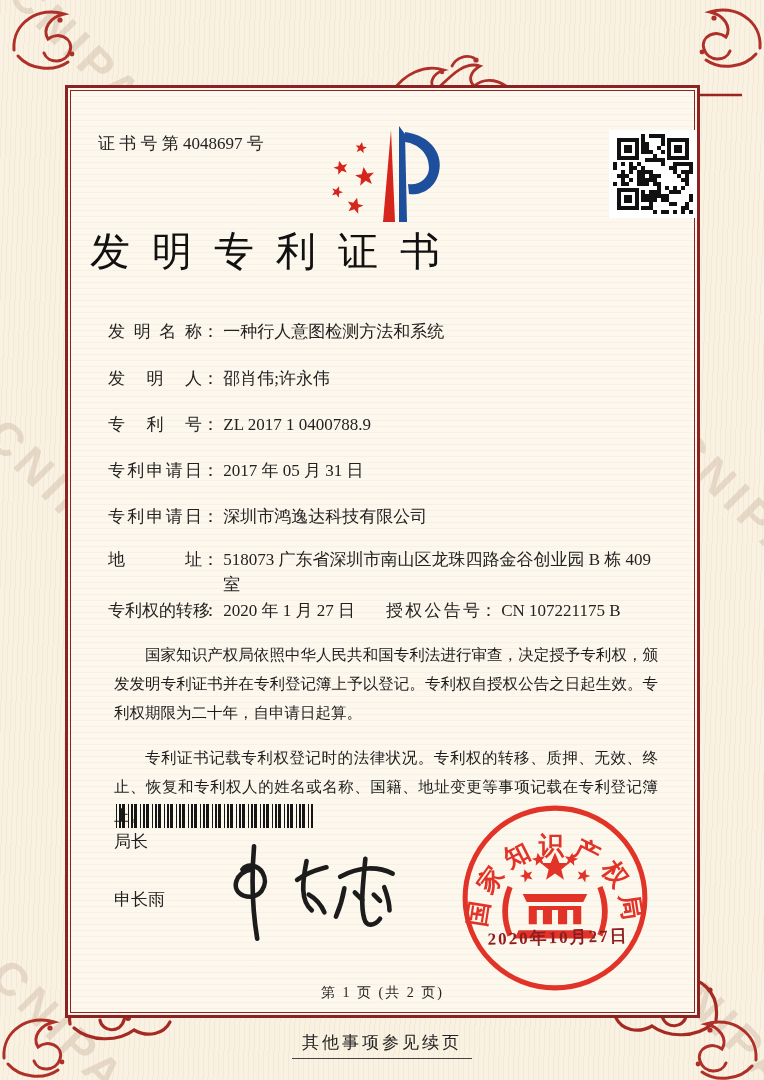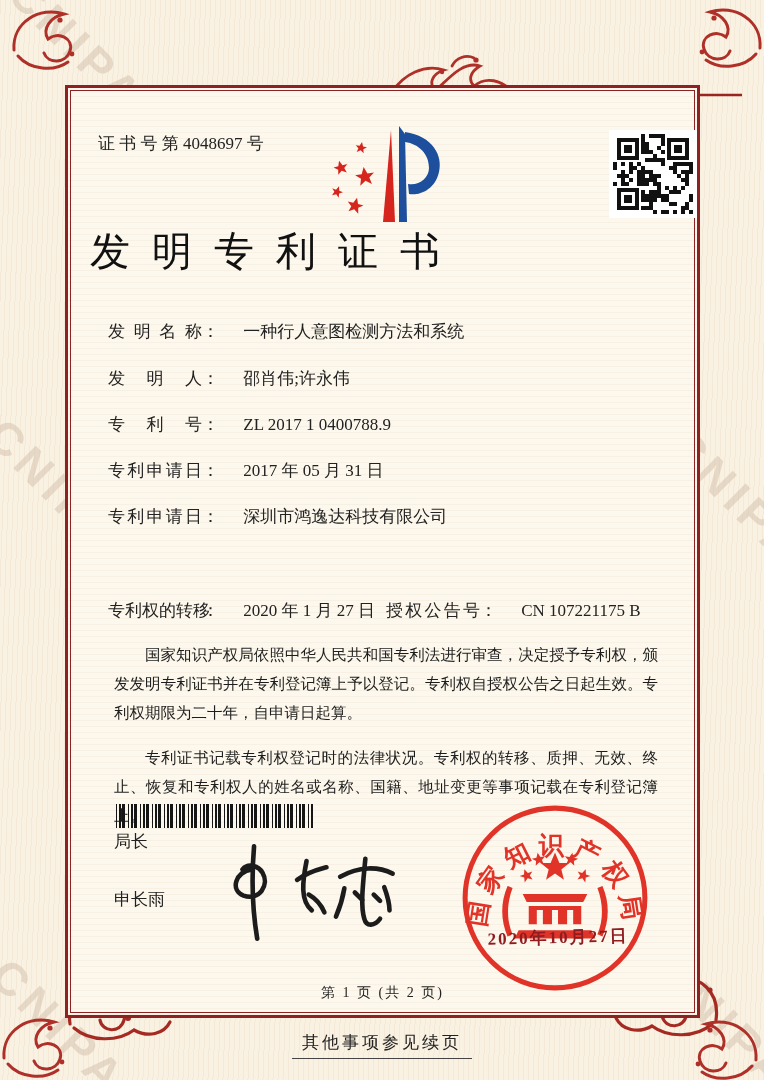--- a/index.html
+++ b/index.html
@@ -28,21 +28,21 @@
   .cert-no{position:absolute;left:30px;top:44px;font-size:17px;white-space:pre;}
   .logo{position:absolute;left:253px;top:34px;}
   .qr{position:absolute;left:541px;top:42px;width:88px;height:88px;background:#fff;padding:0;}
   .title{
     position:absolute;left:0;top:136px;width:100%;text-align:left;
     font-size:40px;letter-spacing:22px;text-indent:22px;font-weight:500;color:#111;
   }
   .frow{position:absolute;left:40px;font-size:17px;line-height:26px;white-space:nowrap;}
   .flabel{display:inline-block;width:94px;text-align:justify;text-align-last:justify;vertical-align:top;}
   .fcolon{vertical-align:top;}
-  .fvalue{display:inline-block;vertical-align:top;margin-left:20px;}
+  .fvalue{display:inline-block;vertical-align:top;margin-left:0;}
   .fvalue.wrap{white-space:normal;width:436px;line-height:25px;}
   .paras{position:absolute;left:30px;top:536px;width:576px;font-size:15.5px;line-height:29px;color:#1d1d1d;text-align:justify;}
   .paras p{margin:16px;text-indent:2em;}
   .barcode{position:absolute;left:46px;top:716px;}
   .officer-title{position:absolute;left:46px;top:742px;font-family:Liberation Serif, serif;font-size:17px;}
   .officer-name{position:absolute;left:46px;top:800px;font-family:Liberation Mono, monospace;font-size:17px;}
   .signature{position:absolute;left:148px;top:752px;}
   .seal{position:absolute;left:386px;top:709px;opacity:.92;}
   .seal-date{
     position:absolute;left:390px;top:838px;width:200px;text-align:center;
@@ -291,20 +291,24 @@
     <span class="fvalue">ZL 2017 1 0400788.9</span>
   </div>
   <div class="frow" style="top:370px">
     <span class="flabel">专利申请日</span><span class="fcolon">：</span>
     <span class="fvalue">2017 年 05 月 31 日</span>
   </div>
   <div class="frow" style="top:416px">
     <span class="flabel">专利申请日</span><span class="fcolon">：</span>
     <span class="fvalue">深圳市鸿逸达科技有限公司</span>
   </div>
+  <div class="frow" style="top:459px">
+    <span class="flabel">地址</span><span class="fcolon">：</span>
+    <span class="fvalue wrap">518073 广东省深圳市南山区龙珠四路金谷创业园 B 栋 409 室</span>
+  </div>
   <div class="frow" style="top:510px">
     <span class="flabel">专利权的转移</span><span class="fcolon">：</span>
     <span class="fvalue">2020 年 1 月 27 日</span>
   </div>
   <div class="frow" style="top:510px;left:318px">
     <span class="flabel">授权公告号</span><span class="fcolon">：</span>
     <span class="fvalue">CN 107221175 B</span>
   </div>
 
   <div class="paras">

